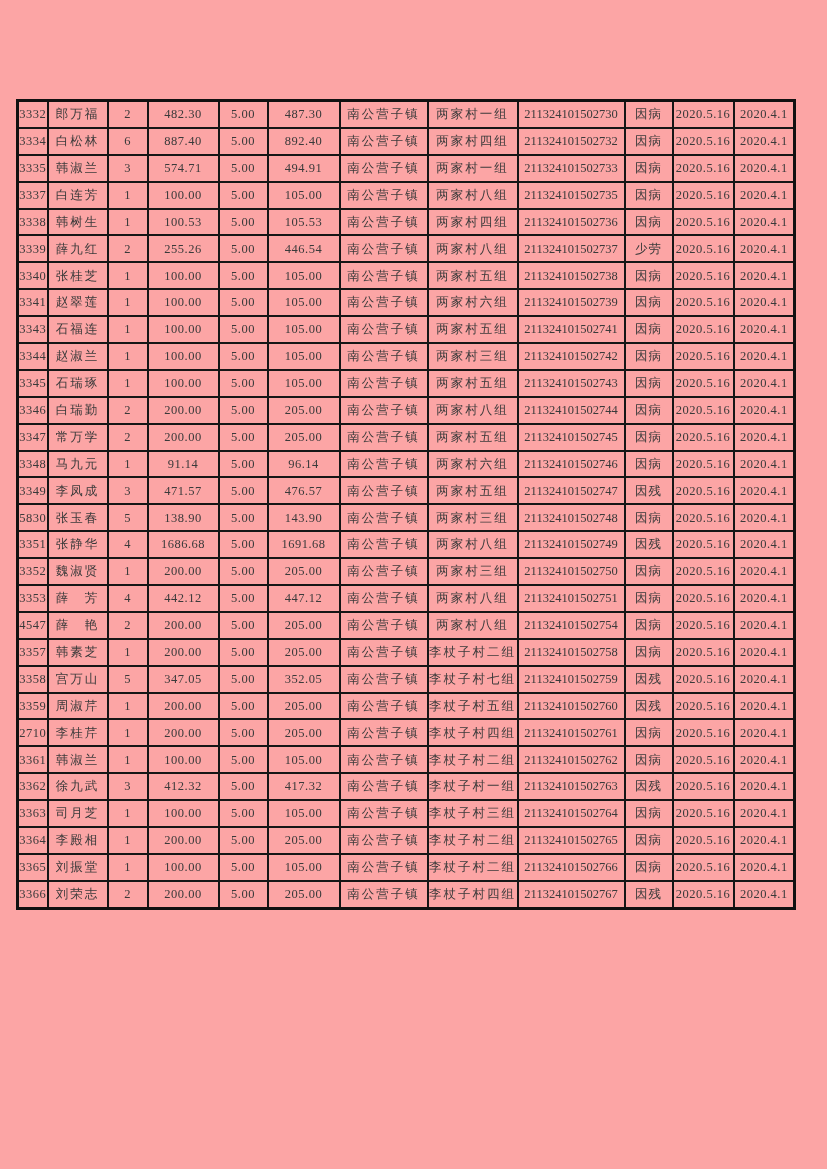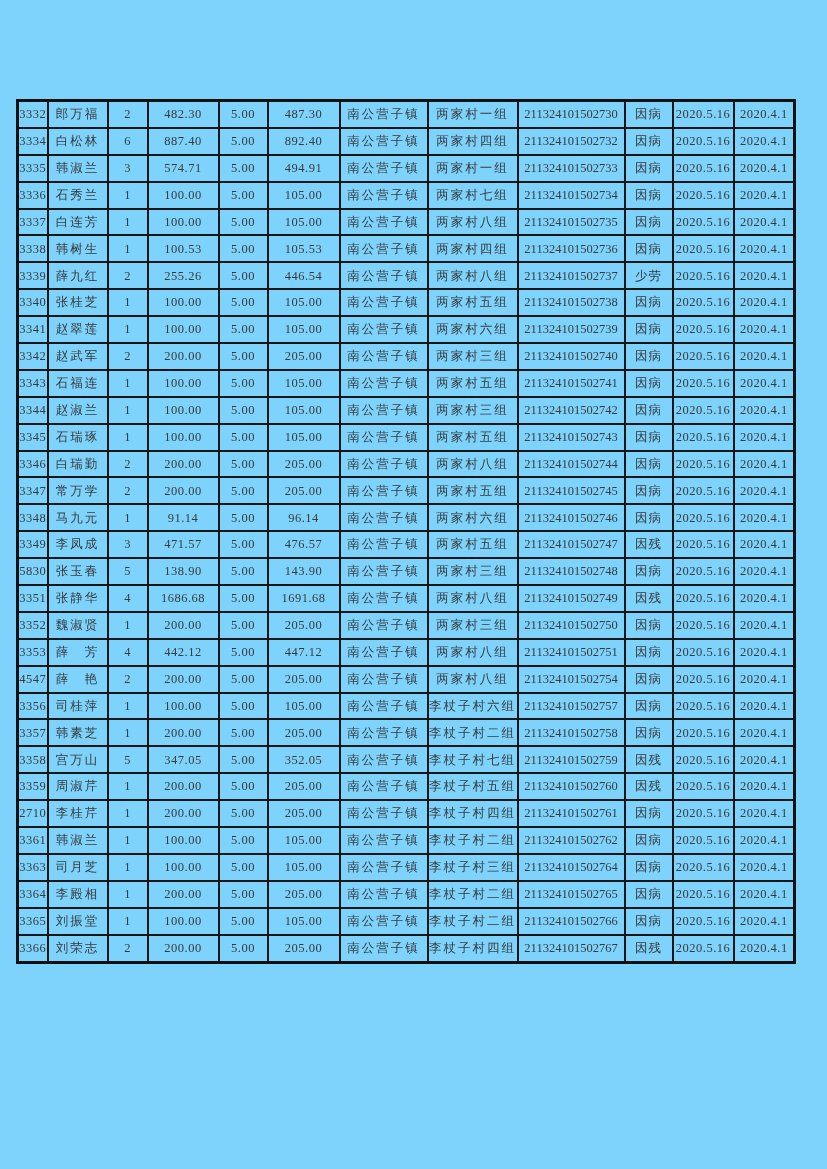--- a/index.html
+++ b/index.html
@@ -4,21 +4,21 @@
 <style>
   html, body {
     margin: 0;
     padding: 0;
     background: #ffffff;
   }
   .page {
     position: relative;
     width: 827px;
     height: 1169px;
-    background: #7dd3fc;
+    background: #fca5a5;
     overflow: hidden;
     font-family: "Liberation Serif", "DejaVu Serif", serif;
   }
   table.grid {
     position: absolute;
     left: 16px;
     top: 99px;
     width: 778px;
     border-collapse: collapse;
     table-layout: fixed;
@@ -97,34 +97,20 @@
     <td class="c-num">5.00</td>
     <td class="c-num">494.91</td>
     <td class="c-cjk">南公营子镇</td>
     <td class="c-cjk">两家村一组</td>
     <td class="c-id">211324101502733</td>
     <td class="c-cjk-sm">因病</td>
     <td class="c-num">2020.5.16</td>
     <td class="c-num">2020.4.1</td>
   </tr>
         <tr>
-    <td class="c-num">3336</td>
-    <td class="c-cjk">石秀兰</td>
-    <td class="c-num">1</td>
-    <td class="c-num">100.00</td>
-    <td class="c-num">5.00</td>
-    <td class="c-num">105.00</td>
-    <td class="c-cjk">南公营子镇</td>
-    <td class="c-cjk">两家村七组</td>
-    <td class="c-id">211324101502734</td>
-    <td class="c-cjk-sm">因病</td>
-    <td class="c-num">2020.5.16</td>
-    <td class="c-num">2020.4.1</td>
-  </tr>
-        <tr>
     <td class="c-num">3337</td>
     <td class="c-cjk">白连芳</td>
     <td class="c-num">1</td>
     <td class="c-num">100.00</td>
     <td class="c-num">5.00</td>
     <td class="c-num">105.00</td>
     <td class="c-cjk">南公营子镇</td>
     <td class="c-cjk">两家村八组</td>
     <td class="c-id">211324101502735</td>
     <td class="c-cjk-sm">因病</td>
@@ -176,34 +162,20 @@
         <tr>
     <td class="c-num">3341</td>
     <td class="c-cjk">赵翠莲</td>
     <td class="c-num">1</td>
     <td class="c-num">100.00</td>
     <td class="c-num">5.00</td>
     <td class="c-num">105.00</td>
     <td class="c-cjk">南公营子镇</td>
     <td class="c-cjk">两家村六组</td>
     <td class="c-id">211324101502739</td>
-    <td class="c-cjk-sm">因病</td>
-    <td class="c-num">2020.5.16</td>
-    <td class="c-num">2020.4.1</td>
-  </tr>
-        <tr>
-    <td class="c-num">3342</td>
-    <td class="c-cjk">赵武军</td>
-    <td class="c-num">2</td>
-    <td class="c-num">200.00</td>
-    <td class="c-num">5.00</td>
-    <td class="c-num">205.00</td>
-    <td class="c-cjk">南公营子镇</td>
-    <td class="c-cjk">两家村三组</td>
-    <td class="c-id">211324101502740</td>
     <td class="c-cjk-sm">因病</td>
     <td class="c-num">2020.5.16</td>
     <td class="c-num">2020.4.1</td>
   </tr>
         <tr>
     <td class="c-num">3343</td>
     <td class="c-cjk">石福连</td>
     <td class="c-num">1</td>
     <td class="c-num">100.00</td>
     <td class="c-num">5.00</td>
@@ -363,34 +335,20 @@
     <td class="c-num">5.00</td>
     <td class="c-num">205.00</td>
     <td class="c-cjk">南公营子镇</td>
     <td class="c-cjk">两家村八组</td>
     <td class="c-id">211324101502754</td>
     <td class="c-cjk-sm">因病</td>
     <td class="c-num">2020.5.16</td>
     <td class="c-num">2020.4.1</td>
   </tr>
         <tr>
-    <td class="c-num">3356</td>
-    <td class="c-cjk">司桂萍</td>
-    <td class="c-num">1</td>
-    <td class="c-num">100.00</td>
-    <td class="c-num">5.00</td>
-    <td class="c-num">105.00</td>
-    <td class="c-cjk">南公营子镇</td>
-    <td class="c-cjk">李杖子村六组</td>
-    <td class="c-id">211324101502757</td>
-    <td class="c-cjk-sm">因病</td>
-    <td class="c-num">2020.5.16</td>
-    <td class="c-num">2020.4.1</td>
-  </tr>
-        <tr>
     <td class="c-num">3357</td>
     <td class="c-cjk">韩素芝</td>
     <td class="c-num">1</td>
     <td class="c-num">200.00</td>
     <td class="c-num">5.00</td>
     <td class="c-num">205.00</td>
     <td class="c-cjk">南公营子镇</td>
     <td class="c-cjk">李杖子村二组</td>
     <td class="c-id">211324101502758</td>
     <td class="c-cjk-sm">因病</td>
@@ -443,20 +401,34 @@
     <td class="c-num">3361</td>
     <td class="c-cjk">韩淑兰</td>
     <td class="c-num">1</td>
     <td class="c-num">100.00</td>
     <td class="c-num">5.00</td>
     <td class="c-num">105.00</td>
     <td class="c-cjk">南公营子镇</td>
     <td class="c-cjk">李杖子村二组</td>
     <td class="c-id">211324101502762</td>
     <td class="c-cjk-sm">因病</td>
+    <td class="c-num">2020.5.16</td>
+    <td class="c-num">2020.4.1</td>
+  </tr>
+        <tr>
+    <td class="c-num">3362</td>
+    <td class="c-cjk">徐九武</td>
+    <td class="c-num">3</td>
+    <td class="c-num">412.32</td>
+    <td class="c-num">5.00</td>
+    <td class="c-num">417.32</td>
+    <td class="c-cjk">南公营子镇</td>
+    <td class="c-cjk">李杖子村一组</td>
+    <td class="c-id">211324101502763</td>
+    <td class="c-cjk-sm">因残</td>
     <td class="c-num">2020.5.16</td>
     <td class="c-num">2020.4.1</td>
   </tr>
         <tr>
     <td class="c-num">3363</td>
     <td class="c-cjk">司月芝</td>
     <td class="c-num">1</td>
     <td class="c-num">100.00</td>
     <td class="c-num">5.00</td>
     <td class="c-num">105.00</td>

